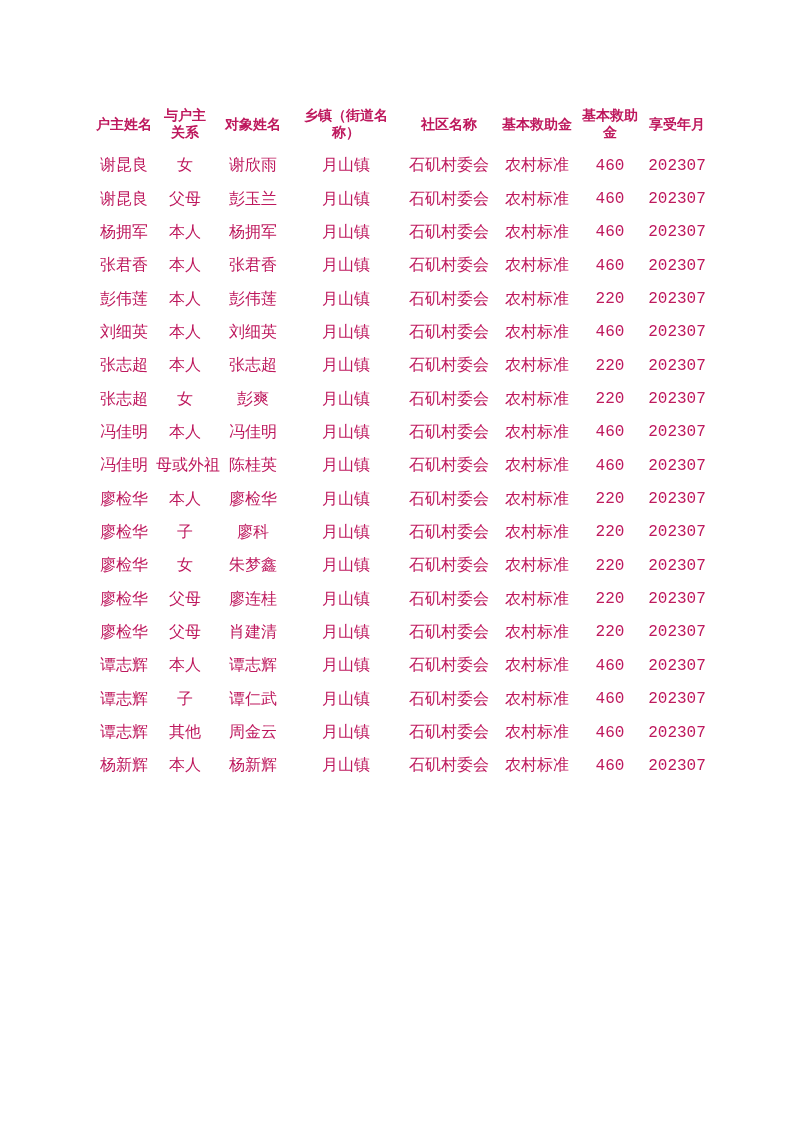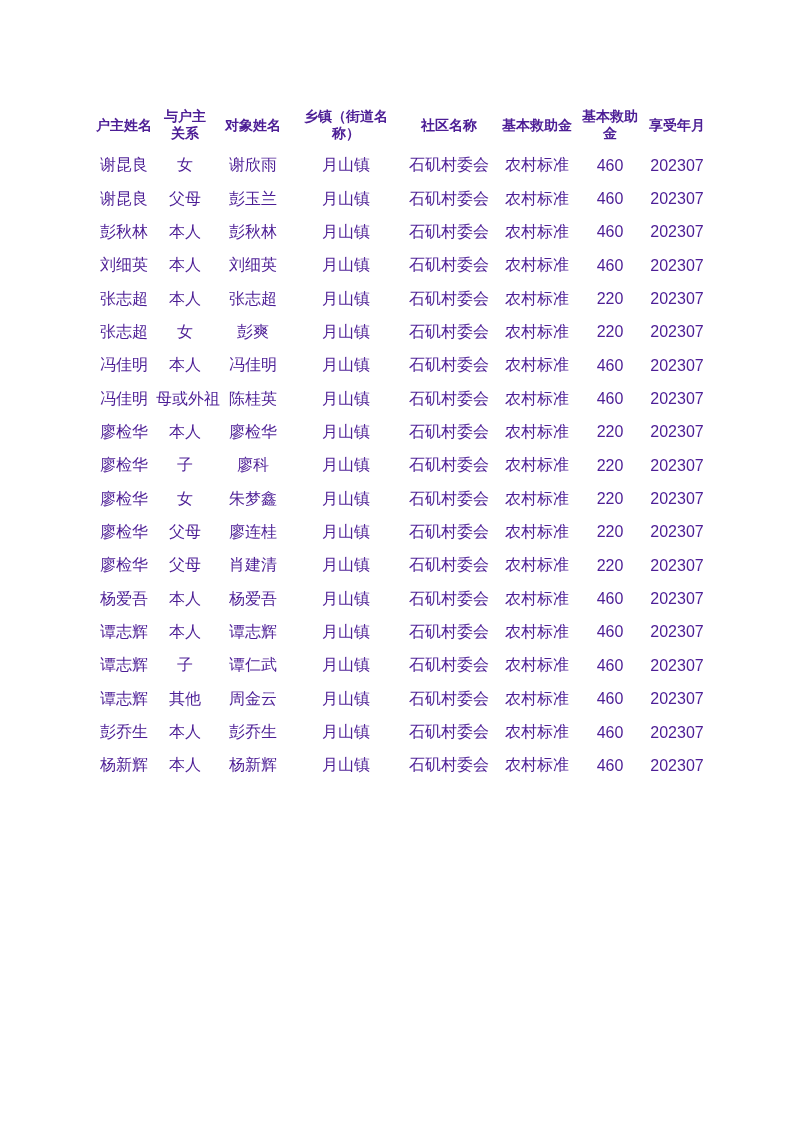--- a/index.html
+++ b/index.html
@@ -6,22 +6,22 @@
     margin: 0;
     padding: 0;
     background: #ffffff;
   }
   .page {
     position: relative;
     width: 793px;
     height: 1106px;
     background: #ffffff;
     overflow: hidden;
-    font-family: Liberation Sans, sans-serif;
-    color: #4c1d95;
+    font-family: Liberation Mono, monospace;
+    color: #be185d;
   }
   table.benefits {
     position: absolute;
     left: 92px;
     top: 101px;
     width: 618px;
     border-collapse: collapse;
     table-layout: fixed;
   }
   table.benefits th {
@@ -87,27 +87,47 @@
           <td>谢昆良</td>
           <td>父母</td>
           <td>彭玉兰</td>
           <td>月山镇</td>
           <td>石矶村委会</td>
           <td>农村标准</td>
           <td>460</td>
           <td>202307</td>
         </tr>
         <tr>
-          <td>彭秋林</td>
-          <td>本人</td>
-          <td>彭秋林</td>
-          <td>月山镇</td>
-          <td>石矶村委会</td>
-          <td>农村标准</td>
-          <td>460</td>
+          <td>杨拥军</td>
+          <td>本人</td>
+          <td>杨拥军</td>
+          <td>月山镇</td>
+          <td>石矶村委会</td>
+          <td>农村标准</td>
+          <td>460</td>
+          <td>202307</td>
+        </tr>
+        <tr>
+          <td>张君香</td>
+          <td>本人</td>
+          <td>张君香</td>
+          <td>月山镇</td>
+          <td>石矶村委会</td>
+          <td>农村标准</td>
+          <td>460</td>
+          <td>202307</td>
+        </tr>
+        <tr>
+          <td>彭伟莲</td>
+          <td>本人</td>
+          <td>彭伟莲</td>
+          <td>月山镇</td>
+          <td>石矶村委会</td>
+          <td>农村标准</td>
+          <td>220</td>
           <td>202307</td>
         </tr>
         <tr>
           <td>刘细英</td>
           <td>本人</td>
           <td>刘细英</td>
           <td>月山镇</td>
           <td>石矶村委会</td>
           <td>农村标准</td>
           <td>460</td>
@@ -197,30 +217,20 @@
           <td>廖检华</td>
           <td>父母</td>
           <td>肖建清</td>
           <td>月山镇</td>
           <td>石矶村委会</td>
           <td>农村标准</td>
           <td>220</td>
           <td>202307</td>
         </tr>
         <tr>
-          <td>杨爱吾</td>
-          <td>本人</td>
-          <td>杨爱吾</td>
-          <td>月山镇</td>
-          <td>石矶村委会</td>
-          <td>农村标准</td>
-          <td>460</td>
-          <td>202307</td>
-        </tr>
-        <tr>
           <td>谭志辉</td>
           <td>本人</td>
           <td>谭志辉</td>
           <td>月山镇</td>
           <td>石矶村委会</td>
           <td>农村标准</td>
           <td>460</td>
           <td>202307</td>
         </tr>
         <tr>
@@ -230,30 +240,20 @@
           <td>月山镇</td>
           <td>石矶村委会</td>
           <td>农村标准</td>
           <td>460</td>
           <td>202307</td>
         </tr>
         <tr>
           <td>谭志辉</td>
           <td>其他</td>
           <td>周金云</td>
-          <td>月山镇</td>
-          <td>石矶村委会</td>
-          <td>农村标准</td>
-          <td>460</td>
-          <td>202307</td>
-        </tr>
-        <tr>
-          <td>彭乔生</td>
-          <td>本人</td>
-          <td>彭乔生</td>
           <td>月山镇</td>
           <td>石矶村委会</td>
           <td>农村标准</td>
           <td>460</td>
           <td>202307</td>
         </tr>
         <tr>
           <td>杨新辉</td>
           <td>本人</td>
           <td>杨新辉</td>

